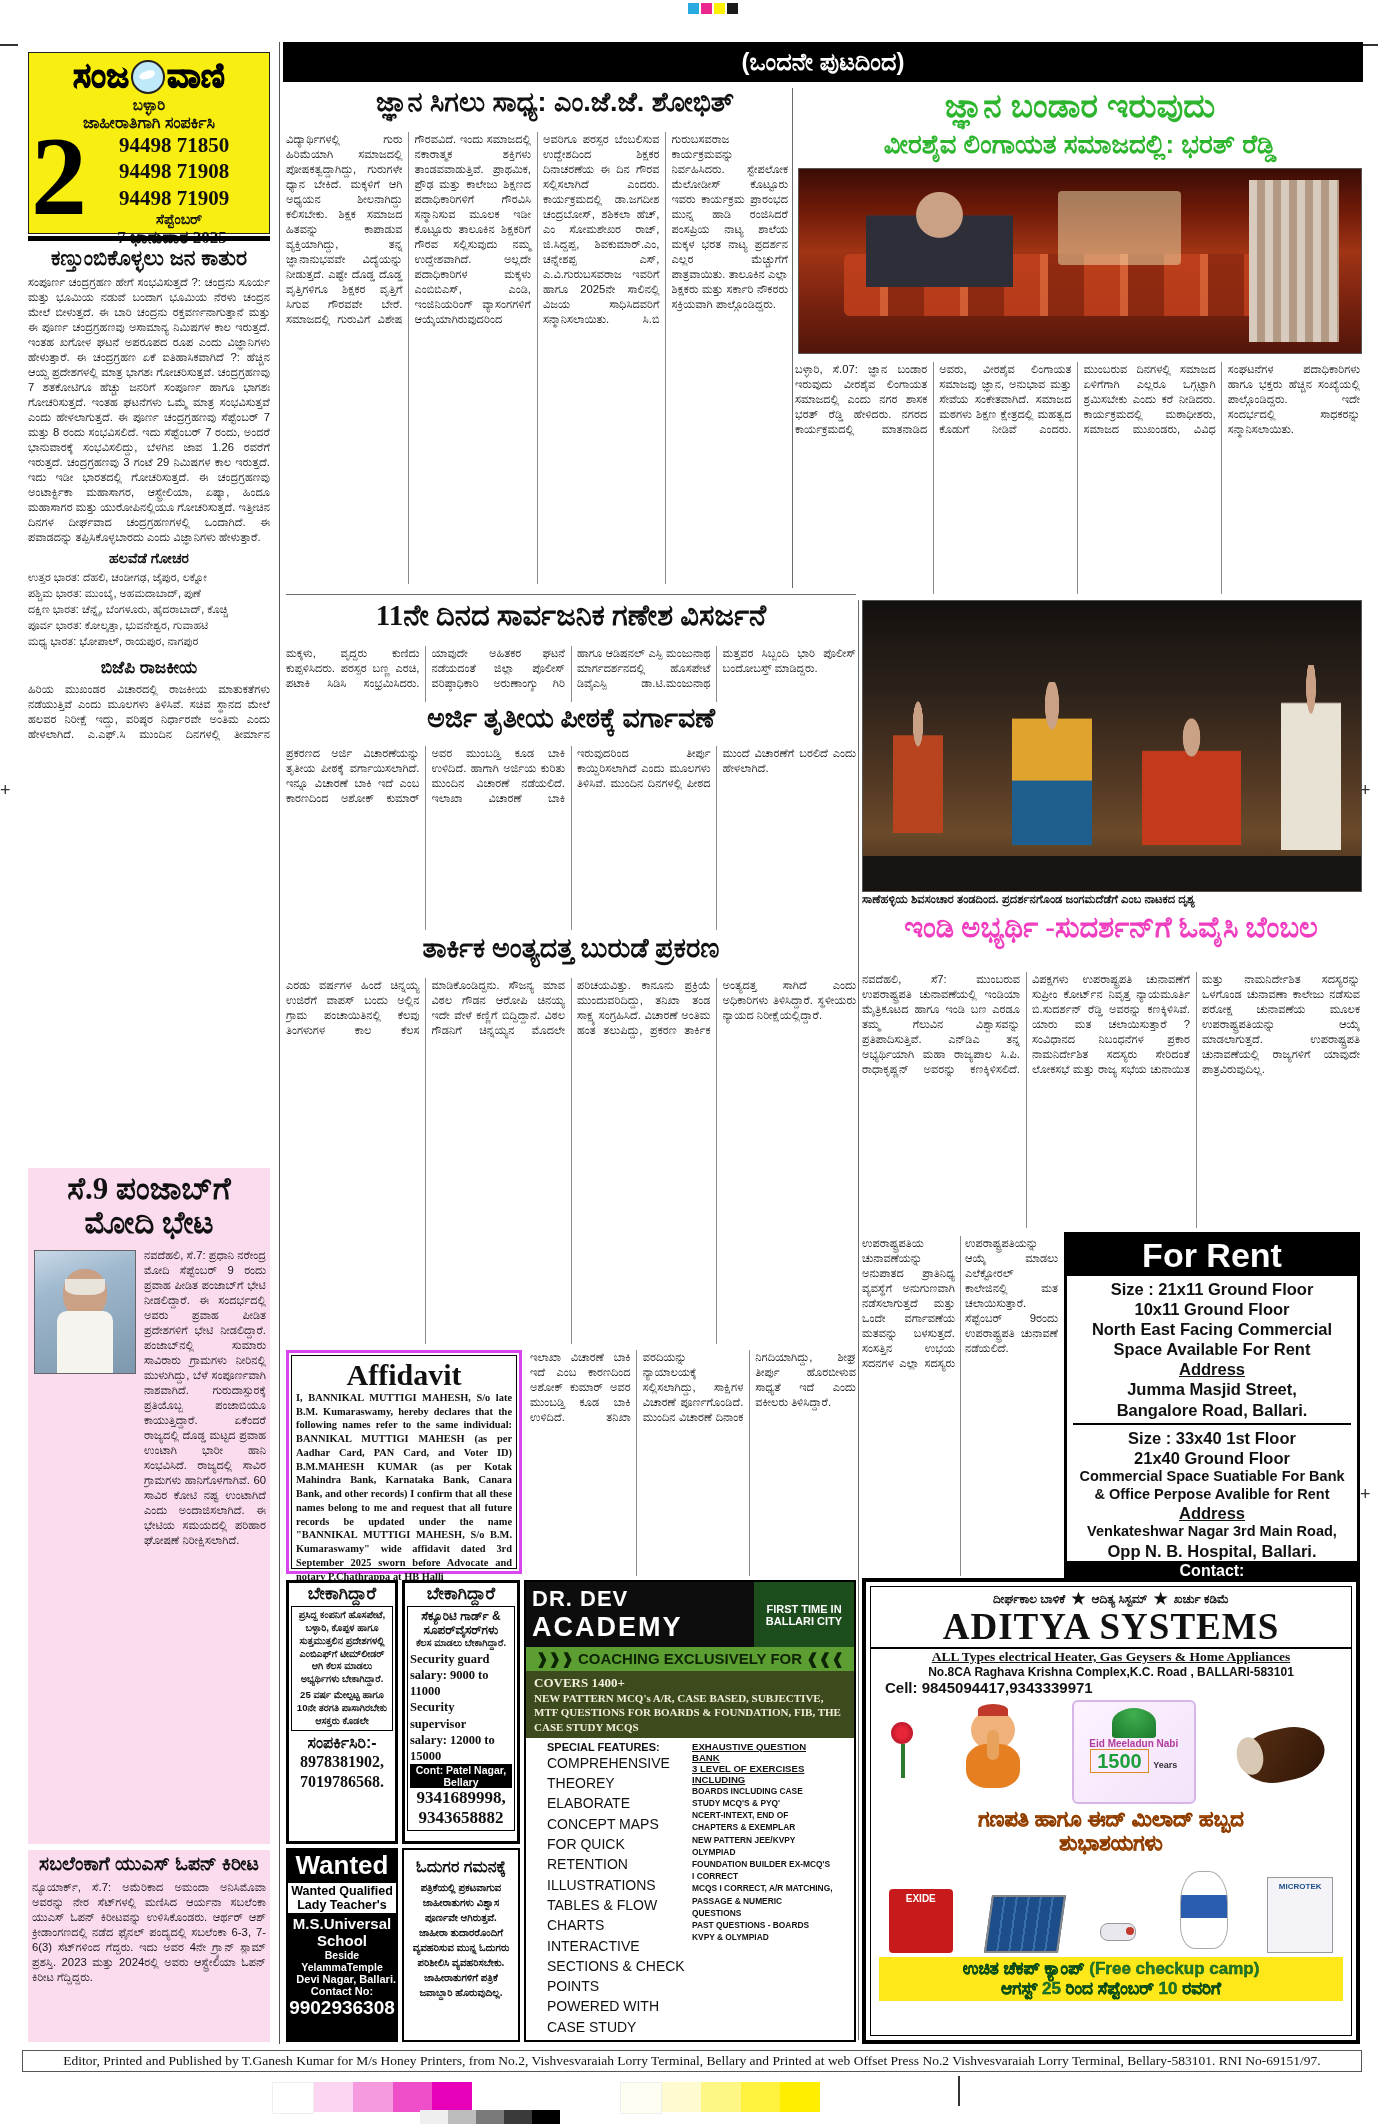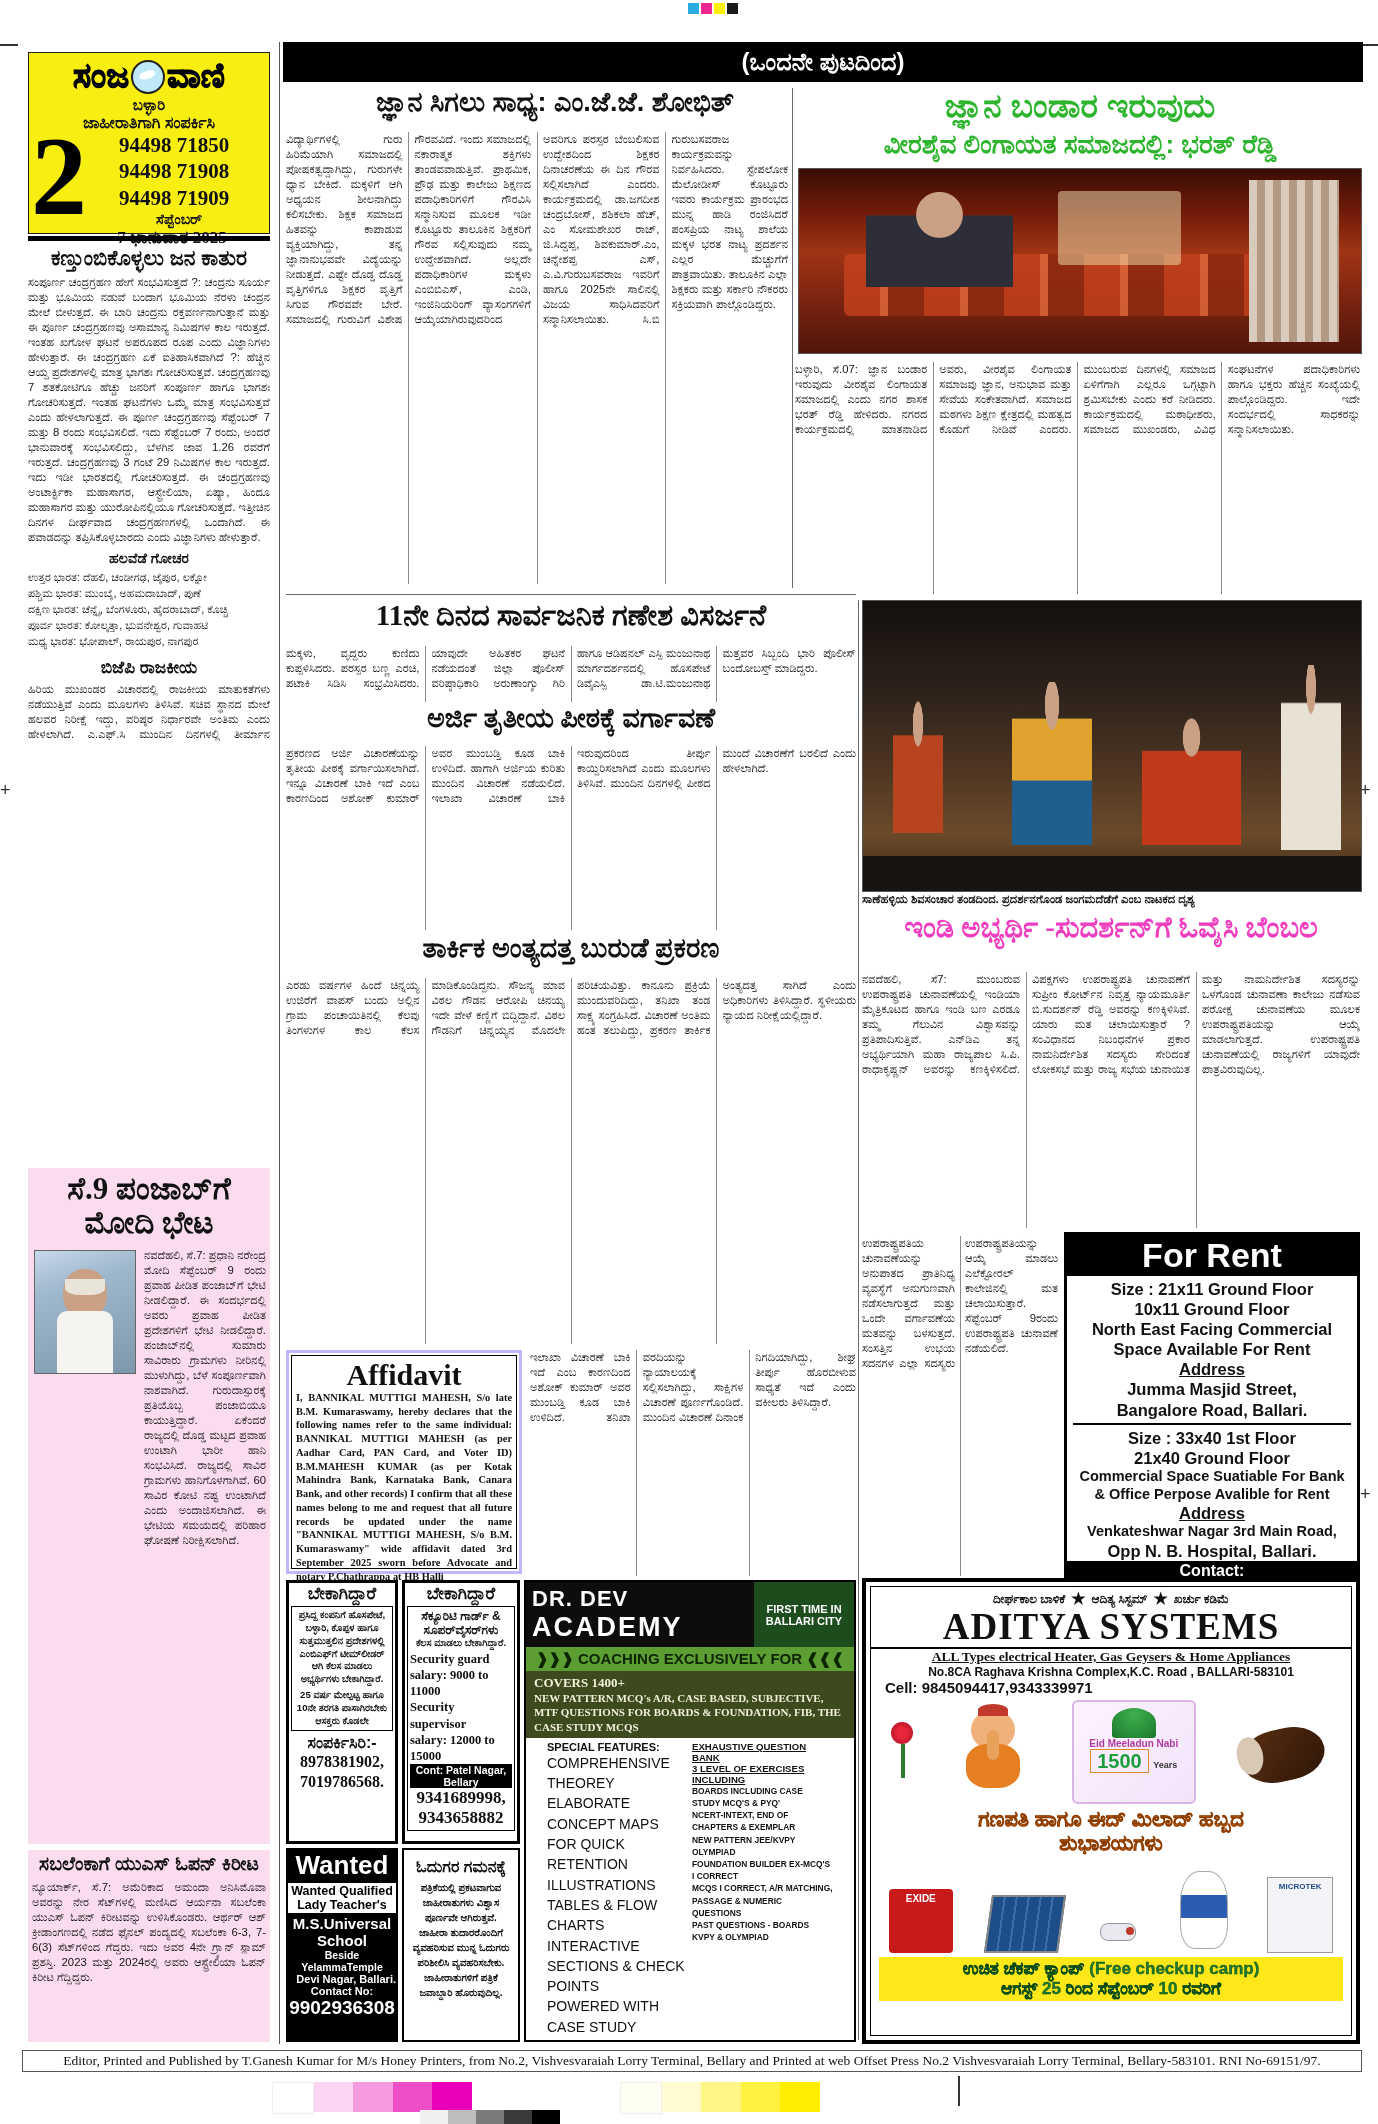--- a/index.html
+++ b/index.html
@@ -116,21 +116,21 @@
   <div class="abs hl serif" style="left:286px;top:600px;width:570px;font-size:29px;">11ನೇ ದಿನದ ಸಾರ್ವಜನಿಕ ಗಣೇಶ ವಿಸರ್ಜನೆ</div>
   <div class="abs body-txt cols4" style="left:286px;top:646px;width:570px;height:56px;">ಮಕ್ಕಳು, ವೃದ್ದರು ಕುಣಿದು ಕುಪ್ಪಳಿಸಿದರು. ಪರಸ್ಪರ ಬಣ್ಣ ಎರಚಿ, ಪಟಾಕಿ ಸಿಡಿಸಿ ಸಂಭ್ರಮಿಸಿದರು. ಯಾವುದೇ ಅಹಿತಕರ ಘಟನೆ ನಡೆಯದಂತೆ ಜಿಲ್ಲಾ ಪೊಲೀಸ್ ವರಿಷ್ಠಾಧಿಕಾರಿ ಅರುಣಾಂಗ್ಶು ಗಿರಿ ಹಾಗೂ ಆಡಿಷನಲ್ ಎಸ್ಪಿ ಮಂಜುನಾಥ ಮಾರ್ಗದರ್ಶನದಲ್ಲಿ ಹೊಸಪೇಟೆ ಡಿವೈಎಸ್ಪಿ ಡಾ.ಟಿ.ಮಂಜುನಾಥ ಮತ್ತವರ ಸಿಬ್ಬಂದಿ ಭಾರಿ ಪೊಲೀಸ್ ಬಂದೋಬಸ್ತ್ ಮಾಡಿದ್ದರು.</div>
 
   <div class="abs hl serif" style="left:286px;top:704px;width:570px;font-size:27px;">ಅರ್ಜಿ ತೃತೀಯ ಪೀಠಕ್ಕೆ ವರ್ಗಾವಣೆ</div>
   <div class="abs body-txt cols4" style="left:286px;top:746px;width:570px;height:184px;">ಪ್ರಕರಣದ ಅರ್ಜಿ ವಿಚಾರಣೆಯನ್ನು ತೃತೀಯ ಪೀಠಕ್ಕೆ ವರ್ಗಾಯಿಸಲಾಗಿದೆ. ಇನ್ನೂ ವಿಚಾರಣೆ ಬಾಕಿ ಇದೆ ಎಂಬ ಕಾರಣದಿಂದ ಅಶೋಕ್ ಕುಮಾರ್ ಅವರ ಮುಂಬಡ್ತಿ ಕೂಡ ಬಾಕಿ ಉಳಿದಿದೆ. ಹಾಗಾಗಿ ಅರ್ಜಿಯ ಕುರಿತು ಮುಂದಿನ ವಿಚಾರಣೆ ನಡೆಯಲಿದೆ. ಇಲಾಖಾ ವಿಚಾರಣೆ ಬಾಕಿ ಇರುವುದರಿಂದ ತೀರ್ಪು ಕಾಯ್ದಿರಿಸಲಾಗಿದೆ ಎಂದು ಮೂಲಗಳು ತಿಳಿಸಿವೆ. ಮುಂದಿನ ದಿನಗಳಲ್ಲಿ ಪೀಠದ ಮುಂದೆ ವಿಚಾರಣೆಗೆ ಬರಲಿದೆ ಎಂದು ಹೇಳಲಾಗಿದೆ.</div>
 
   <div class="abs hl serif" style="left:286px;top:934px;width:570px;font-size:27px;">ತಾರ್ಕಿಕ ಅಂತ್ಯದತ್ತ ಬುರುಡೆ ಪ್ರಕರಣ</div>
   <div class="abs body-txt cols4" style="left:286px;top:978px;width:570px;height:366px;">ಎರಡು ವರ್ಷಗಳ ಹಿಂದೆ ಚಿನ್ನಯ್ಯ ಉಜಿರೆಗೆ ವಾಪಸ್ ಬಂದು ಅಲ್ಲಿನ ಗ್ರಾಮ ಪಂಚಾಯಿತಿನಲ್ಲಿ ಕೆಲವು ತಿಂಗಳುಗಳ ಕಾಲ ಕೆಲಸ ಮಾಡಿಕೊಂಡಿದ್ದನು. ಸೌಜನ್ಯ ಮಾವ ವಿಠಲ ಗೌಡನ ಆರೋಪಿ ಚಿನಯ್ಯ ಇದೇ ವೇಳೆ ಕಣ್ಣಿಗೆ ಬಿದ್ದಿದ್ದಾನೆ. ವಿಠಲ ಗೌಡನಿಗೆ ಚಿನ್ನಯ್ಯನ ಮೊದಲೇ ಪರಿಚಯವಿತ್ತು. ಕಾನೂನು ಪ್ರಕ್ರಿಯೆ ಮುಂದುವರಿದಿದ್ದು, ತನಿಖಾ ತಂಡ ಸಾಕ್ಷ್ಯ ಸಂಗ್ರಹಿಸಿದೆ. ವಿಚಾರಣೆ ಅಂತಿಮ ಹಂತ ತಲುಪಿದ್ದು, ಪ್ರಕರಣ ತಾರ್ಕಿಕ ಅಂತ್ಯದತ್ತ ಸಾಗಿದೆ ಎಂದು ಅಧಿಕಾರಿಗಳು ತಿಳಿಸಿದ್ದಾರೆ. ಸ್ಥಳೀಯರು ನ್ಯಾಯದ ನಿರೀಕ್ಷೆಯಲ್ಲಿದ್ದಾರೆ.</div>
   <div class="abs body-txt cols3" style="left:530px;top:1350px;width:326px;height:226px;">ಇಲಾಖಾ ವಿಚಾರಣೆ ಬಾಕಿ ಇದೆ ಎಂಬ ಕಾರಣದಿಂದ ಅಶೋಕ್ ಕುಮಾರ್ ಅವರ ಮುಂಬಡ್ತಿ ಕೂಡ ಬಾಕಿ ಉಳಿದಿದೆ. ತನಿಖಾ ವರದಿಯನ್ನು ನ್ಯಾಯಾಲಯಕ್ಕೆ ಸಲ್ಲಿಸಲಾಗಿದ್ದು, ಸಾಕ್ಷಿಗಳ ವಿಚಾರಣೆ ಪೂರ್ಣಗೊಂಡಿದೆ. ಮುಂದಿನ ವಿಚಾರಣೆ ದಿನಾಂಕ ನಿಗದಿಯಾಗಿದ್ದು, ಶೀಘ್ರ ತೀರ್ಪು ಹೊರಬೀಳುವ ಸಾಧ್ಯತೆ ಇದೆ ಎಂದು ವಕೀಲರು ತಿಳಿಸಿದ್ದಾರೆ.</div>
 
-  <div class="abs" style="left:286px;top:1350px;width:236px;height:224px;border:3px solid #c4b5fd;box-sizing:border-box;padding:2px;">
+  <div class="abs" style="left:286px;top:1350px;width:236px;height:224px;border:3px solid #d946ef;box-sizing:border-box;padding:2px;">
     <div style="border:1px solid #000;height:100%;box-sizing:border-box;padding:2px 4px;">
       <div class="hl serif" style="font-size:30px;">Affidavit</div>
       <div class="serif" style="font-size:10.4px;font-weight:bold;line-height:1.32;text-align:justify;">I, BANNIKAL MUTTIGI MAHESH, S/o late B.M. Kumaraswamy, hereby declares that the following names refer to the same individual: BANNIKAL MUTTIGI MAHESH (as per Aadhar Card, PAN Card, and Voter ID) B.M.MAHESH KUMAR (as per Kotak Mahindra Bank, Karnataka Bank, Canara Bank, and other records) I confirm that all these names belong to me and request that all future records be updated under the name "BANNIKAL MUTTIGI MAHESH, S/o B.M. Kumaraswamy" wide affidavit dated 3rd September 2025 sworn before Advocate and notary P.Chathrappa at HB Halli</div>
     </div>
   </div>
 
   <div class="abs vrule" style="left:858px;top:600px;height:1440px;"></div>
   <div class="abs photo" style="left:862px;top:600px;width:498px;height:290px;background:
       linear-gradient(180deg,#14100e 0%,#2b211a 30%,#4a3321 55%,#6b4a2a 80%,#3c2a18 100%);overflow:hidden;">
     <div style="position:absolute;left:6%;top:34%;width:10%;height:46%;background:radial-gradient(ellipse at 50% 18%,#caa184 0 14%,transparent 15%),linear-gradient(180deg,transparent 26%,#b8441f 27% 100%);"></div>

